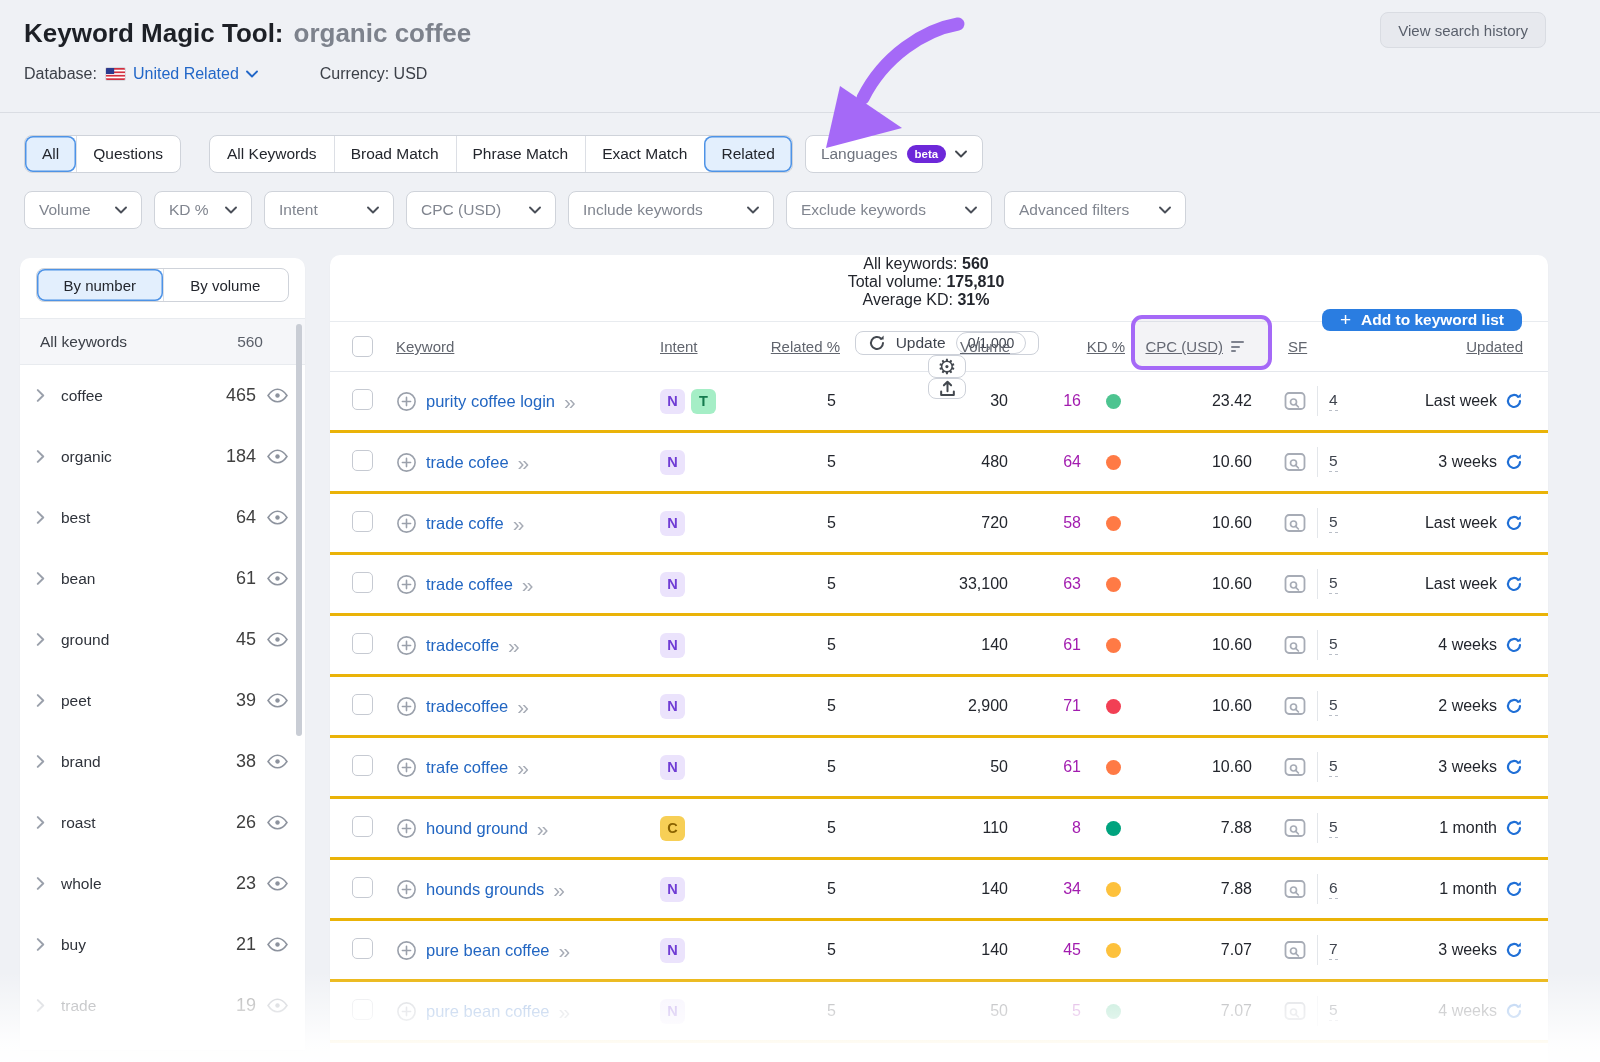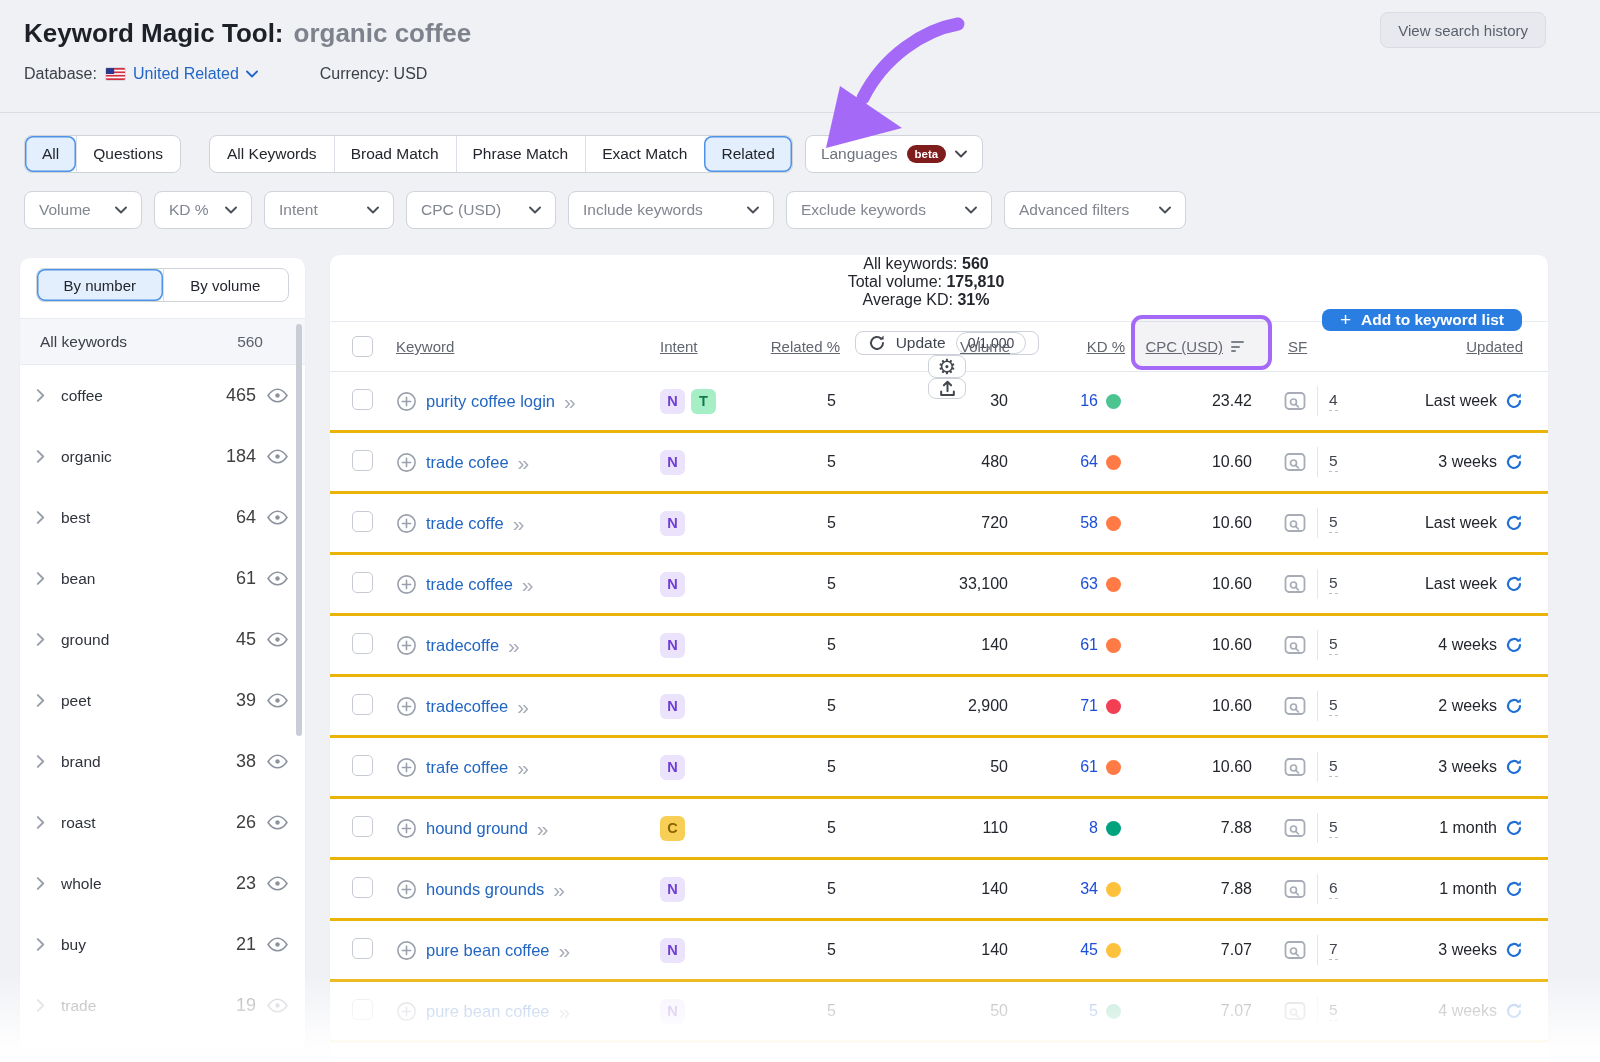--- a/index.html
+++ b/index.html
@@ -33,21 +33,21 @@
   .tabs-row { display:flex; align-items:center; margin:22px 0 0 24px; height:38px; gap:28px; }
   .tab-group { display:flex; background:#fff; border:1px solid #cfd3da; border-radius:8px; height:38px; }
   .tab { position:relative; display:flex; align-items:center; padding:0 17px; font-size:15.5px; color:#23262d;
          background:transparent; border:none; font-family:inherit; cursor:pointer; }
   .tab + .tab::before { content:""; position:absolute; left:0; top:0; bottom:0; width:1px; background:#dcdfe5; }
   .tab.selected { background:#e3effd; border-radius:8px; box-shadow:inset 0 0 0 1.5px #4e93e6; }
   .tab.selected::before { display:none; }
   .languages-btn { display:flex; align-items:center; gap:9px; height:38px; padding:0 15px; background:#fff;
          border:1px solid #cfd3da; border-radius:8px; font-size:15.5px; color:#6e737d; font-family:inherit;
          cursor:pointer; margin-left:-16px; }
-  .beta-badge { background:#7f1d1d; color:#fff; font-size:11.5px; font-weight:bold; padding:3px 8px; border-radius:10px; }
+  .beta-badge { background:#6d28d9; color:#fff; font-size:11.5px; font-weight:bold; padding:3px 8px; border-radius:10px; }
   .languages-btn .chev { color:#43484f; }
 
   
   .filters-row { display:flex; align-items:center; margin:18px 0 0 24px; gap:12px; }
   .filter-pill { display:flex; align-items:center; justify-content:space-between; height:38px; padding:0 14px;
          background:#fff; border:1px solid #cfd3da; border-radius:8px; font-size:15.5px; color:#80858f;
          font-family:inherit; cursor:pointer; }
   .filter-pill .chev { color:#4a4f58; }
   .filters-row .filter-pill:nth-child(1){ width:118px; }
   .filters-row .filter-pill:nth-child(2){ width:98px; }
@@ -113,21 +113,21 @@
   .c-keyword { display:flex; align-items:center; gap:9px; padding-left:18px; }
   .kw-link { font-size:16.5px; color:#2266c2; text-decoration:none; cursor:pointer; white-space:nowrap; }
   .chevrons { color:#a6abb5; font-size:21px; line-height:1; cursor:pointer; }
   .plus-circle { width:21px; height:21px; flex:none; cursor:pointer; }
   .c-intent { display:flex; gap:6px; }
   .intent-badge { width:25px; height:25px; border-radius:6px; display:flex; align-items:center; justify-content:center;
          font-size:14.5px; font-weight:bold; }
   .c-num { font-size:16px; color:#23262d; text-align:right; }
   .c-related { padding-right:4px; }
   .c-volume { padding-right:2px; }
-  .c-kd { display:flex; align-items:center; justify-content:flex-end; gap:8px; font-size:16px; color:#1d4ed8; padding-right:4px; }
+  .c-kd { display:flex; align-items:center; justify-content:flex-end; gap:25px; font-size:16px; color:#a21caf; padding-right:4px; }
   .kd-dot { width:15px; height:15px; border-radius:50%; flex:none; }
   .c-cpc { padding-right:6px; }
   .c-sf { display:flex; align-items:center; padding-left:26px; gap:11px; }
   .serp-icon { width:22px; height:20px; cursor:pointer; }
   .sf-divider { width:1px; height:30px; background:#e3e6ea; }
   .sf-num { font-size:15.5px; color:#3f444e; border-bottom:1.5px dashed #b9bec7; padding-bottom:1px; cursor:pointer; }
   .c-updated { display:flex; align-items:center; justify-content:flex-end; gap:8px; padding-right:25px;
          font-size:16px; color:#23262d; white-space:nowrap; }
   .refresh-icon { width:18px; height:18px; flex:none; cursor:pointer; }
 

